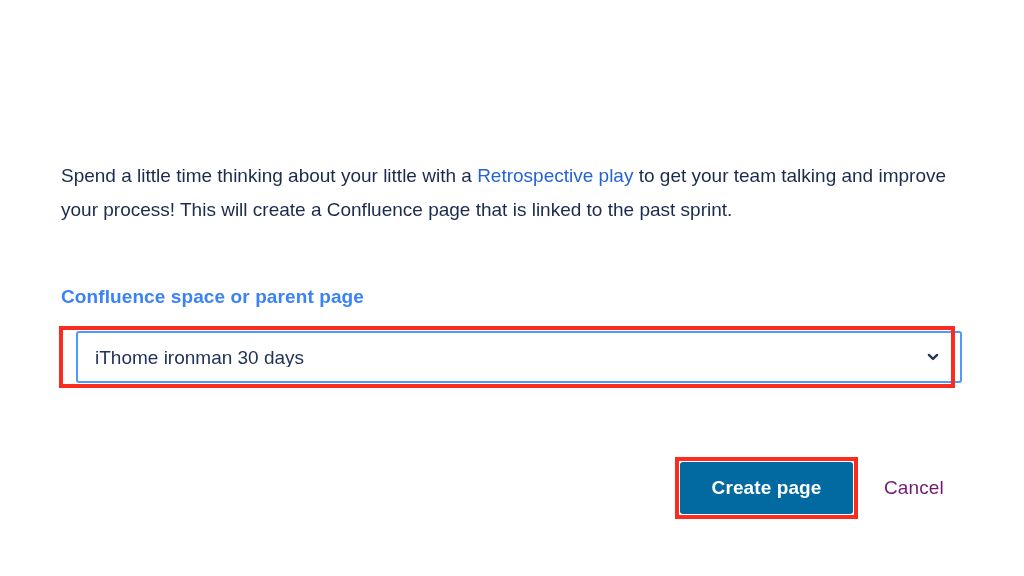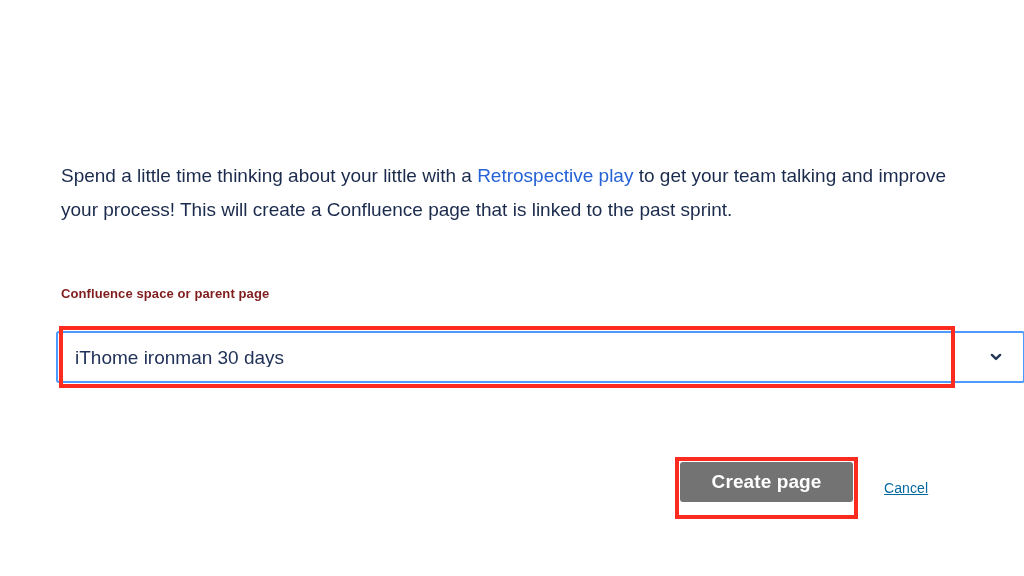--- a/index.html
+++ b/index.html
@@ -53,45 +53,45 @@
     text-decoration: none;
     cursor: pointer;
     text-align: center;
   }
 
   
   .field-label {
     position: absolute;
     left: 61px;
     top: 286px;
-    font-size: 13px;
+    font-size: 19px;
     font-weight: bold;
-    color: #7f1d1d;
+    color: #3b82f6;
     letter-spacing: 0.1px;
     white-space: nowrap;
   }
 
   
   .annot-select {
     position: absolute;
     left: 59px;
     top: 326px;
     width: 896px;
     height: 62px;
     border: 4px solid #FB2B20;
     box-sizing: border-box;
     background: transparent;
     pointer-events: none;
   }
 
   .select-field {
     position: absolute;
-    left: 56px;
+    left: 76px;
     top: 331px;
-    width: 969px;
+    width: 886px;
     height: 52px;
     box-sizing: border-box;
     background: #ffffff;
     border: 2px solid #4C9AFF;
     border-radius: 3px;
     display: flex;
     align-items: center;
     padding: 0 16px 0 17px;
     cursor: pointer;
   }
@@ -123,49 +123,48 @@
     box-sizing: border-box;
     background: transparent;
     pointer-events: none;
   }
 
   .btn-create {
     position: absolute;
     left: 680px;
     top: 462px;
     width: 173px;
-    height: 40px;
-    background: #737373;
+    height: 52px;
+    background: #0369a1;
     border: none;
     border-radius: 3px;
     color: #ffffff;
     font-family: "Liberation Sans", sans-serif;
     font-size: 19px;
     font-weight: bold;
     letter-spacing: 0.1px;
     cursor: pointer;
     padding: 0;
   }
 
   .btn-cancel {
     position: absolute;
     left: 878px;
     top: 462px;
     height: 52px;
     display: flex;
     align-items: center;
     background: transparent;
     border: none;
-    color: #0369a1;
+    color: #701a75;
     font-family: "Liberation Sans", sans-serif;
-    font-size: 14px;
+    font-size: 19px;
     letter-spacing: 0.1px;
     cursor: pointer;
     padding: 0 6px;
-    text-decoration: underline;
   }
 </style>
 </head>
 <body>
 
 <div class="dialog">
 
 
   <p class="description"><span>Spend a little time thinking about your little with a </span><a class="link">Retrospective play</a><span> to get your team talking and improve your process! This will create a Confluence page that is linked to the past sprint.</span></p>
 

